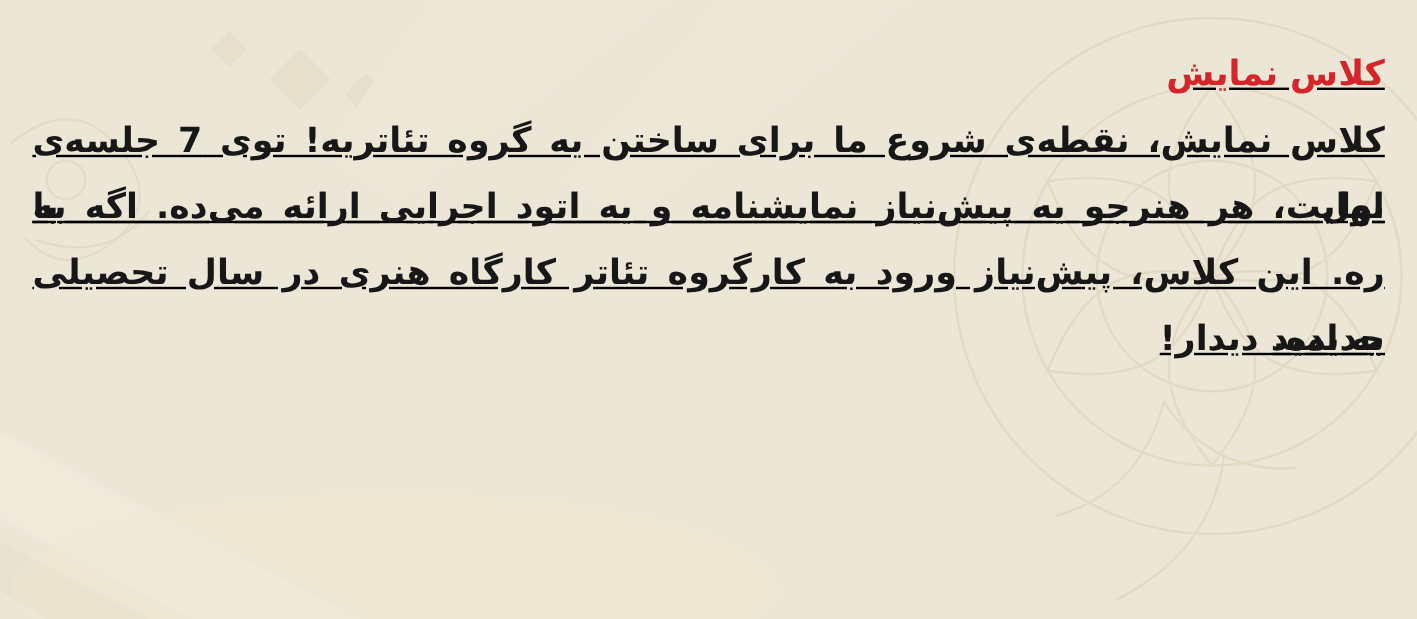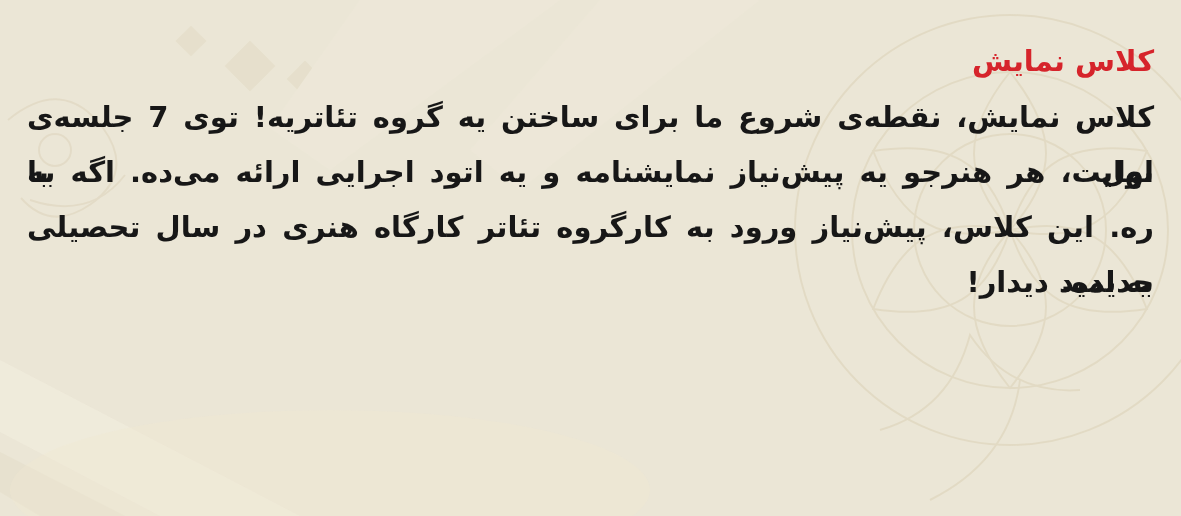--- a/index.html
+++ b/index.html
@@ -4,20 +4,21 @@
 <style>
   html, body { margin: 0; padding: 0; }
   .poster {
     position: relative;
     width: 1181px;
     height: 516px;
     background: #ebe6d6;
     overflow: hidden;
     direction: rtl;
     font-family: "DejaVu Sans", sans-serif;
+    text-decoration: underline;
   }
   .bg-ornaments {
     position: absolute;
     left: 0; top: 0;
     width: 1181px; height: 516px;
     pointer-events: none;
   }
   .title {
     position: relative;
     margin: 42px 27px 0 27px;

